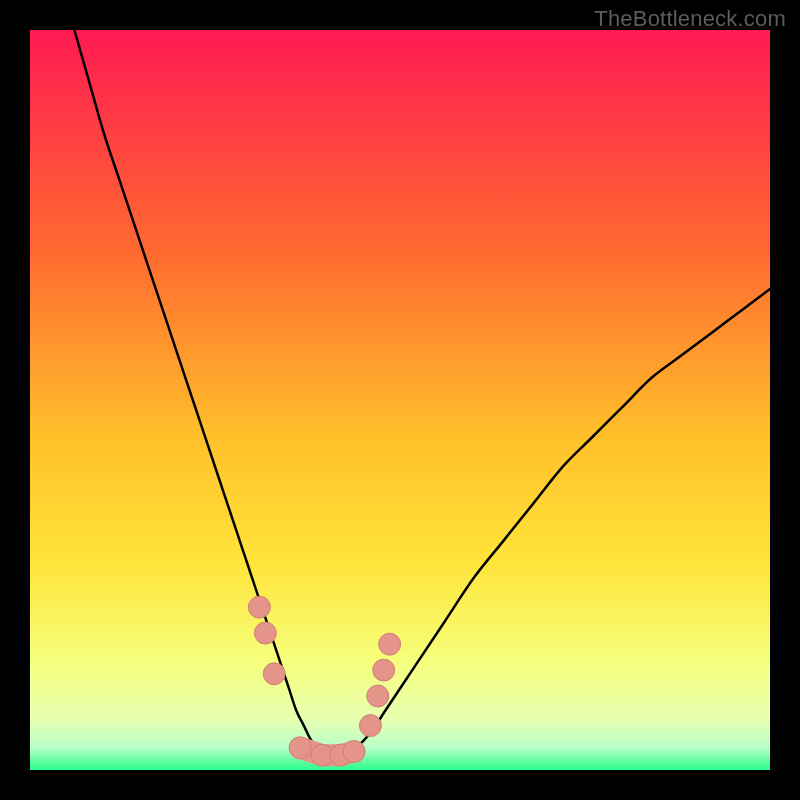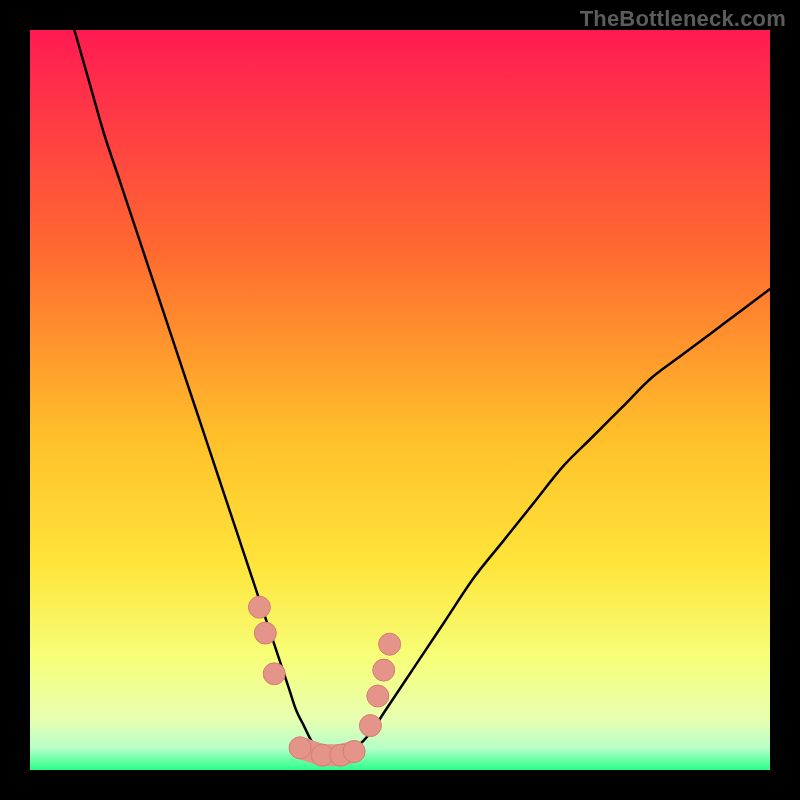--- a/index.html
+++ b/index.html
@@ -15,21 +15,21 @@
     width: 800px;
     height: 800px;
     background: #000;
   }
   .watermark {
     position: absolute;
     top: 6px;
     right: 14px;
     font-size: 22px;
     color: #5c5c5c;
-    font-weight: 700;
+    font-weight: 400;
     letter-spacing: 0.2px;
   }
   .plot-wrap {
     position: absolute;
     left: 30px;
     top: 30px;
     width: 740px;
     height: 740px;
   }
   svg {

